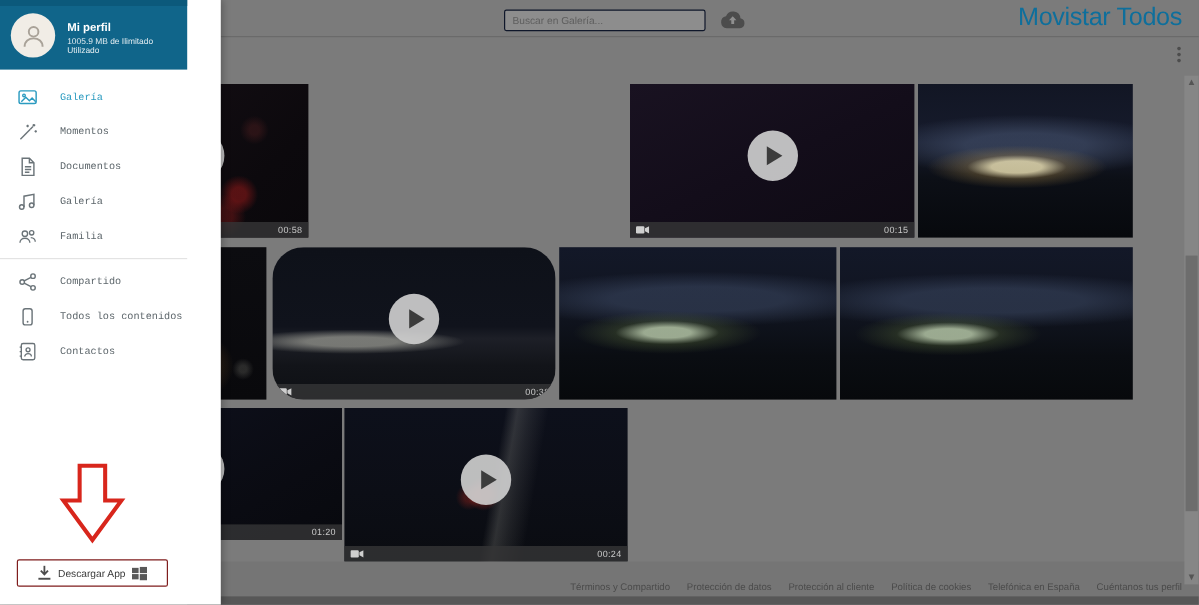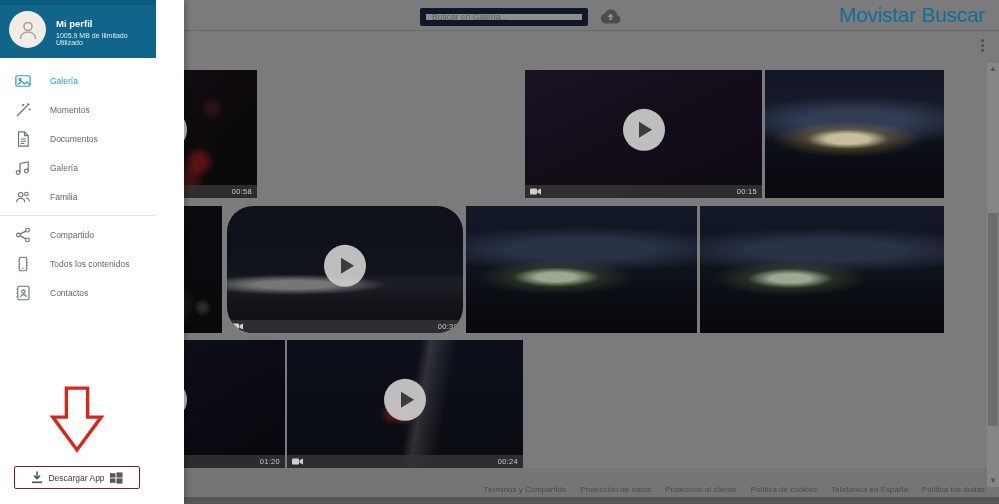--- a/index.html
+++ b/index.html
@@ -6,21 +6,21 @@
   html,body { width:999px; height:504px; overflow:hidden; }
   body { font-family:"Liberation Sans", sans-serif; position:relative; background:#7b7b7b; }
 
   .screen { position:absolute; inset:0; width:999px; height:504px; }
 
   
   .content { position:absolute; left:0; top:0; width:999px; height:504px; background:#7b7b7b; }
   .topbar { position:absolute; left:156px; top:0; width:843px; height:31px; border-bottom:1px solid #6a6a6a; }
   .search-input {
     position:absolute; left:264px; top:8px; width:168px; height:18px;
-    background:#8d8d8d; border:6px solid #0f172a; border-radius:2px;
+    background:#8d8d8d; border:1px solid #0f172a; border-radius:2px;
     font-size:8.5px; color:#5e5e5e; padding:0 6px; outline:none;
   }
   .search-input::placeholder { color:#5e5e5e; }
   .cloud-upload { position:absolute; left:441px; top:7px; width:26px; height:20px; cursor:pointer; }
   .brand {
     position:absolute; right:14px; top:3px; font-size:21px; color:#0e6f9c;
     letter-spacing:-0.3px; font-weight:500;
   }
   .kebab { position:absolute; left:978px; top:37px; width:8px; height:18px; cursor:pointer; }
   .kebab i { display:block; width:3px; height:3px; border-radius:50%; background:#4d4d4d; margin:2px auto; }
@@ -52,21 +52,21 @@
         background:radial-gradient(ellipse 40% 8% at 28% 62%, rgba(210,210,195,.5) 0 40%, transparent 100%),
                    linear-gradient(#0e1119 0%, #10131c 52%, #1d1f27 60%, #121419 78%, #0e1014 100%);border-radius:26px; }
   .t6 { left:466px; top:206px; width:231px; height:127px;
         background:radial-gradient(ellipse 34% 14% at 39% 56%, rgba(215,235,195,.7) 0 25%, rgba(95,115,60,.3) 55%, transparent 100%),
                    radial-gradient(ellipse 70% 18% at 50% 34%, rgba(70,85,115,.45) 0 45%, transparent 100%),
                    linear-gradient(#131828 0%, #10141f 45%, #0a0d12 72%, #07090c 100%); }
   .t7 { left:700px; top:206px; width:244px; height:127px;
         background:radial-gradient(ellipse 32% 14% at 37% 57%, rgba(215,235,195,.7) 0 25%, rgba(95,115,60,.3) 55%, transparent 100%),
                    radial-gradient(ellipse 70% 18% at 52% 35%, rgba(70,85,115,.45) 0 45%, transparent 100%),
                    linear-gradient(#131828 0%, #10141f 45%, #0a0d12 72%, #07090c 100%); }
-  .t8 { left:157px; top:340px; width:128px; height:128px;
+  .t8 { left:157px; top:340px; width:128px; height:110px;
         background:linear-gradient(150deg,#0d0f1a 0%, #0a0b12 60%, #08090e 100%); }
   .t9 { left:287px; top:340px; width:236px; height:128px;
         background:radial-gradient(circle at 49% 56%, rgba(185,45,32,.55) 0 5px, transparent 14px),
                    radial-gradient(circle at 44% 58%, rgba(150,35,28,.4) 0 4px, transparent 11px),
                    linear-gradient(100deg, transparent 52%, rgba(175,175,165,.22) 56%, rgba(175,175,165,.12) 60%, transparent 66%),
                    linear-gradient(#0d101b 0%, #0c0e16 55%, #0a0c11 100%); }
 
   .play {
     position:absolute; width:42px; height:42px; border-radius:50%;
     background:rgba(205,205,205,.92); top:50%; left:50%; transform:translate(-50%,-60%);
@@ -104,21 +104,21 @@
   .profile { position:relative; width:156px; height:58px; background:#10658a; cursor:pointer; }
   .profile::before { content:""; position:absolute; left:0; top:0; right:0; height:5px; background:#0b597b; }
   .avatar {
     position:absolute; left:9px; top:11px; width:37px; height:37px; border-radius:50%;
     background:#f1ede6; display:flex; align-items:center; justify-content:center;
   }
   .profile-name { position:absolute; left:56px; top:18px; font-size:9.5px; font-weight:bold; color:#ffffff; }
   .profile-storage { position:absolute; left:56px; top:32px; font-size:7px; color:rgba(255,255,255,.88); }
 
   .nav { position:absolute; left:0; top:66px; width:156px; }
-  .nav-item { position:relative; height:29px; display:flex; align-items:center; cursor:pointer; }
+  .nav-item { position:relative; height:29px; display:flex; align-items:center; cursor:pointer;font-family:Liberation Mono, monospace; }
   .nav-item .nicon { position:absolute; left:14px; width:18px; height:18px; }
   .nav-item .nlabel { position:absolute; left:50px; font-size:8.5px; color:#5d666b; }
   .nav-item.active .nlabel { color:#2b9bc0; }
   .nav-divider { height:1px; background:#e3e3e3; margin:4px 0 4px 0; }
 
   .annotation-arrow { position:absolute; left:48px; top:385px; width:58px; height:70px; }
 
   .download-btn {
     position:absolute; left:14px; top:466px; width:126px; height:23px;
     background:#fff; border:1px solid #7f1d1d; border-radius:2px;
@@ -134,21 +134,21 @@
   <div class="content">
 
     <div class="topbar">
       <input class="search-input" type="text" placeholder="Buscar en Galería..." style="">
       <div class="cloud-upload">
         <svg width="26" height="20" viewBox="0 0 26 20">
           <path d="M20 8.2a6.2 6.2 0 0 0-12-1.6A5 5 0 0 0 8.6 16.5h11a4.2 4.2 0 0 0 .4-8.3z" fill="#4c4c4c"></path>
           <path d="M13.6 6.5l3.1 3.4h-1.9v3h-2.4v-3h-1.9z" fill="#8f8f8f"></path>
         </svg>
       </div>
-      <div class="brand">Movistar Buscar</div>
+      <div class="brand">Movistar Todos</div>
     </div>
 
     <div class="kebab">
         <i></i>
         <i></i>
         <i></i>
       </div>
 
     <div class="tile t0">
       <div class="play cut"></div>
@@ -207,21 +207,21 @@
       </div>
     </div>
 
     <div class="footer">
       <div class="footer-links">
         <a>Términos y Compartido</a>
         <a>Protección de datos</a>
         <a>Protección al cliente</a>
         <a>Política de cookies</a>
         <a>Telefónica en España</a>
-        <a>Política tus dudas</a>
+        <a>Cuéntanos tus perfil</a>
       </div>
     </div>
     <div class="bottom-strip"></div>
 
     <div class="scrollbar">
       <div class="sb-arrow sb-up">▲</div>
       <div class="sb-thumb"></div>
       <div class="sb-arrow sb-down">▼</div>
     </div>
   </div>

